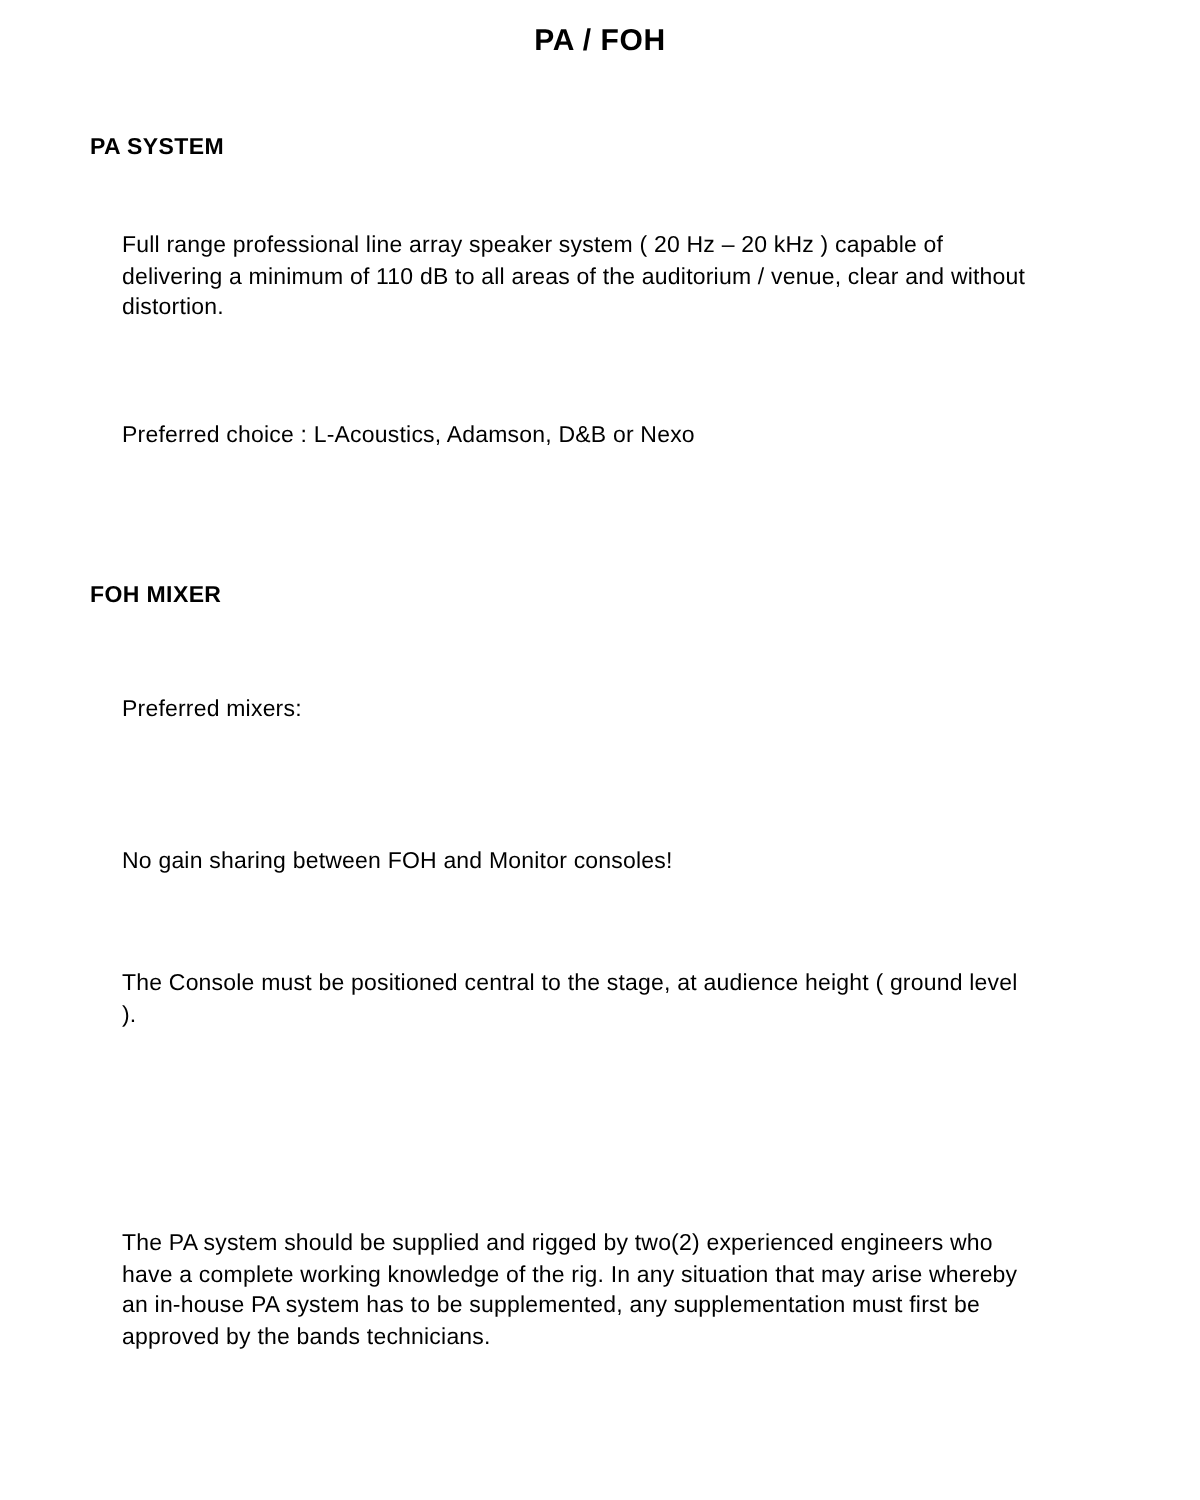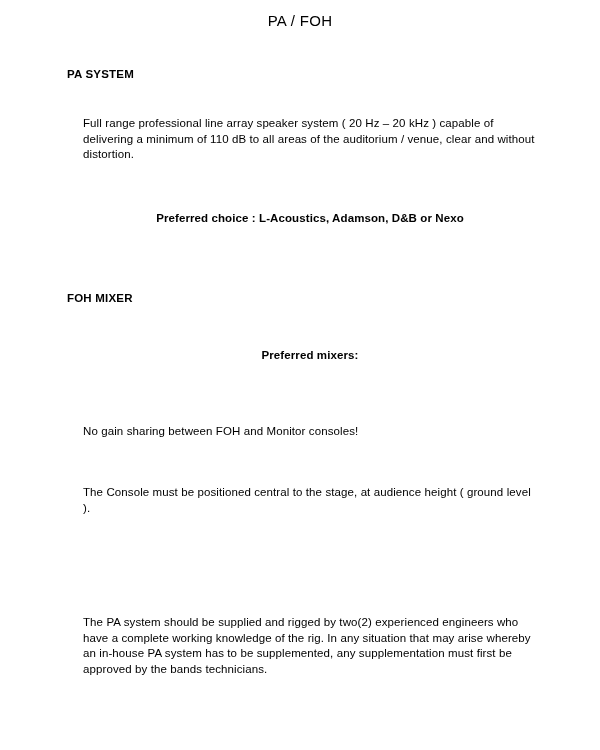--- a/index.html
+++ b/index.html
@@ -18,46 +18,45 @@
   .page {
     width: 600px;
     height: 750px;
     position: relative;
     box-sizing: border-box;
     padding: 0;
   }
   .doc-title {
     text-align: center;
     font-size: 15px;
-    font-weight: normal;
+    font-weight: bold;
     letter-spacing: 0.3px;
     margin: 12px 0 0 0;
     padding: 0;
   }
   .content {
     position: absolute;
-    left: 67px;
+    left: 45px;
     top: 56px;
     width: 486px;
   }
   .section-heading {
     font-size: 11.5px;
     font-weight: bold;
     letter-spacing: 0.2px;
     margin: 0;
   }
   .para {
     font-size: 11.5px;
     line-height: 15.5px;
     margin: 16px;
     letter-spacing: 0.1px;
   }
   .para.bold {
-    font-weight: bold;
-    text-align: center;
+    font-weight: normal;
   }
   .sp-7 { height: 7px; }
   .sp-12 { height: 12px; }
   .sp-14 { height: 14px; }
   .sp-16 { height: 16px; }
   .sp-20 { height: 20px; }
   .sp-26 { height: 26px; }
   .sp-34 { height: 34px; }
 </style>
 </head>

